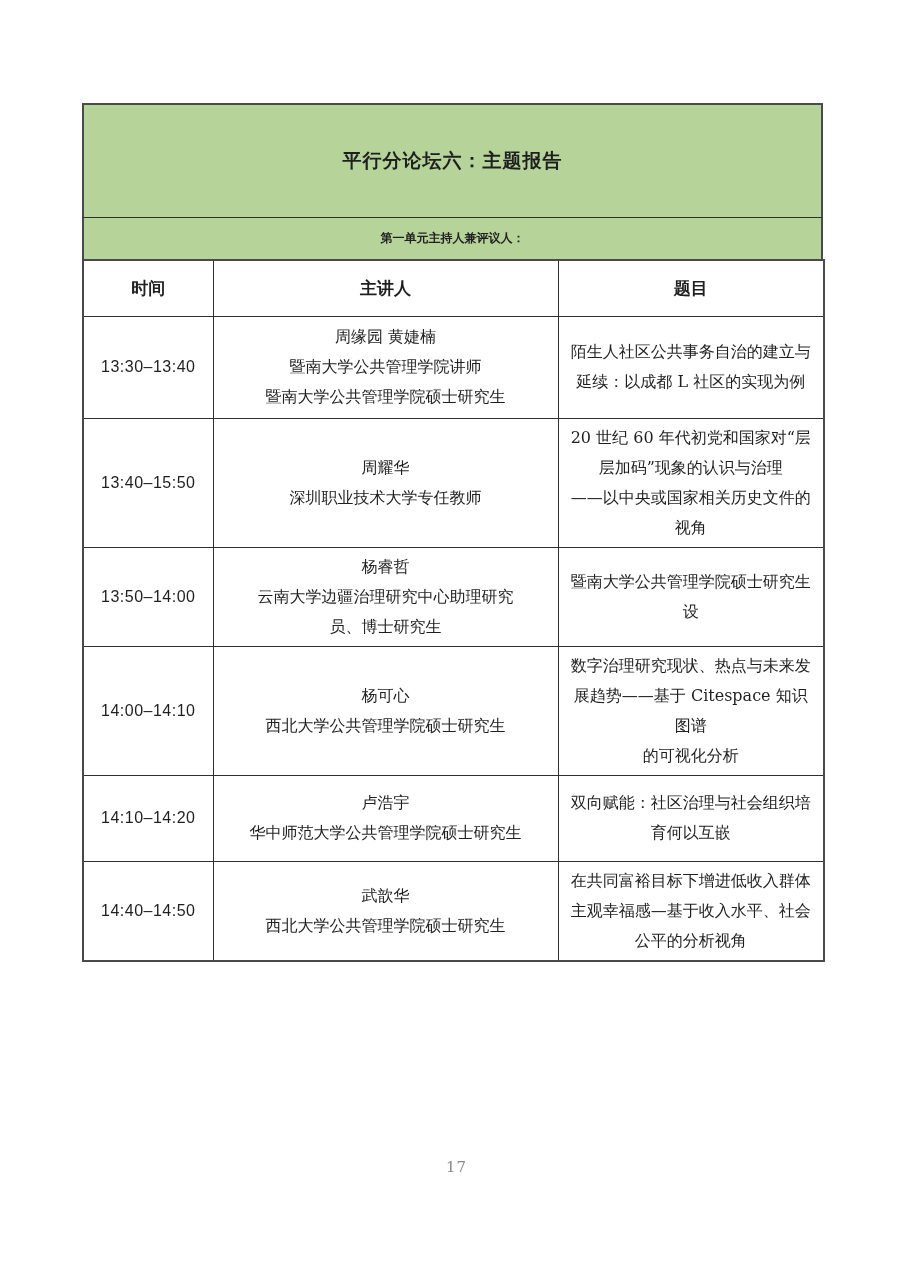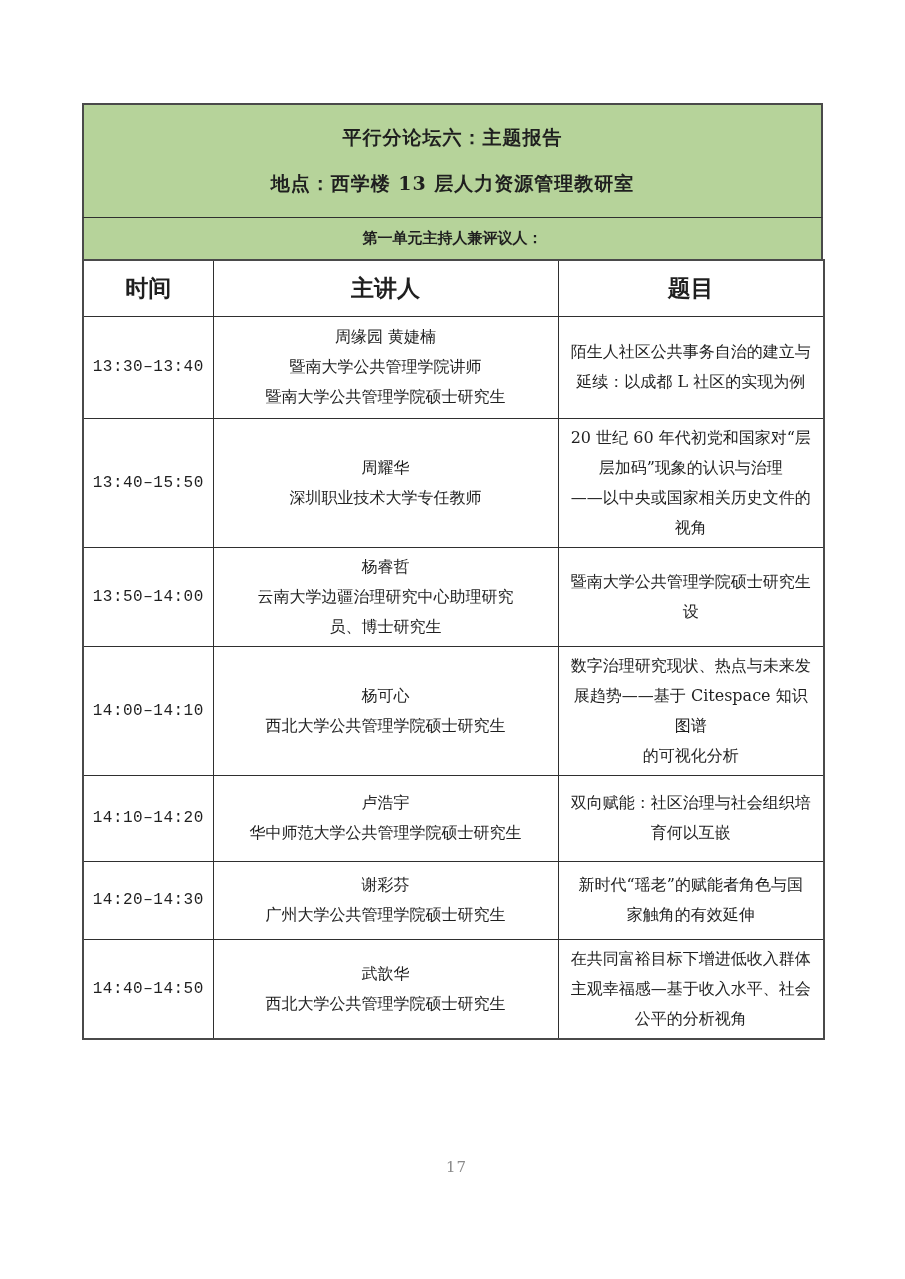--- a/index.html
+++ b/index.html
@@ -28,21 +28,21 @@
 
   .unit-row {
     background: #b6d39a;
     border: 2px solid #4a4a4a;
     border-top: 1px solid #2f2f2f;
     border-bottom: none;
     height: 42px;
     display: flex;
     justify-content: center;
     align-items: center;
-    font-size: 15px;
+    font-size: 12px;
     white-space: nowrap;
   }
   .unit-row .lbl { font-weight: bold; }
   .unit-row .val { font-weight: normal; }
 
   table.schedule {
     border-collapse: collapse;
     table-layout: fixed;
     width: 741px;
   }
@@ -51,25 +51,25 @@
     text-align: center;
     vertical-align: middle;
     white-space: pre-line;
     line-height: 30px;
     padding: 4px 8px;
     font-size: 16px;
   }
   table.schedule { border: 2px solid #4a4a4a; }
   table.schedule th {
     font-weight: bold;
-    font-size: 23px;
+    font-size: 17px;
     height: 56px;
   }
   td.time-cell {
-    font-family: Liberation Mono, monospace;
+    font-family: Liberation Sans, sans-serif;
     font-size: 16px;
     letter-spacing: 0.5px;
     white-space: nowrap;
     margin-left: 44px;
   }
   tbody tr:nth-child(1) { height: 102px; }
   tbody tr:nth-child(2) { height: 117px; }
   tbody tr:nth-child(3) { height: 94px; }
   tbody tr:nth-child(4) { height: 94px; }
   tbody tr:nth-child(5) { height: 86px; }
@@ -90,21 +90,20 @@
 </style>
 </head>
 <body>
 
 <div class="sheet">
 
   <div class="program">
 
     <div class="green-head">
       <div class="line">平行分论坛六：主题报告</div>
-      <div class="line">地点：西学楼 13 层人力资源管理教研室</div>
     </div>
 
     <div class="unit-row">
       <span class="lbl">第一单元主持人兼评议人：</span>
     </div>
 
     <table class="schedule">
       <colgroup>
         <col style="width:130px">
         <col style="width:345px">
@@ -152,27 +151,20 @@
 的可视化分析</td>
   </tr>
           <tr>
     <td class="time-cell">14:10–14:20</td>
     <td>卢浩宇
 华中师范大学公共管理学院硕士研究生</td>
     <td>双向赋能：社区治理与社会组织培
 育何以互嵌</td>
   </tr>
           <tr>
-    <td class="time-cell">14:20–14:30</td>
-    <td>谢彩芬
-广州大学公共管理学院硕士研究生</td>
-    <td>新时代“瑶老”的赋能者角色与国
-家触角的有效延伸</td>
-  </tr>
-          <tr>
     <td class="time-cell">14:40–14:50</td>
     <td>武歆华
 西北大学公共管理学院硕士研究生</td>
     <td>在共同富裕目标下增进低收入群体
 主观幸福感—基于收入水平、社会
 公平的分析视角</td>
   </tr>
       </tbody>
     </table>
 

